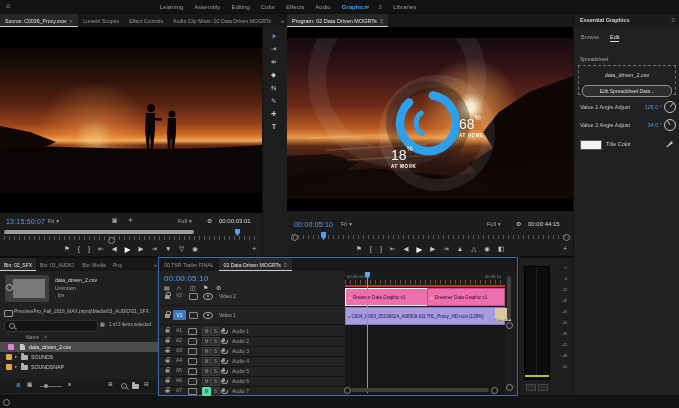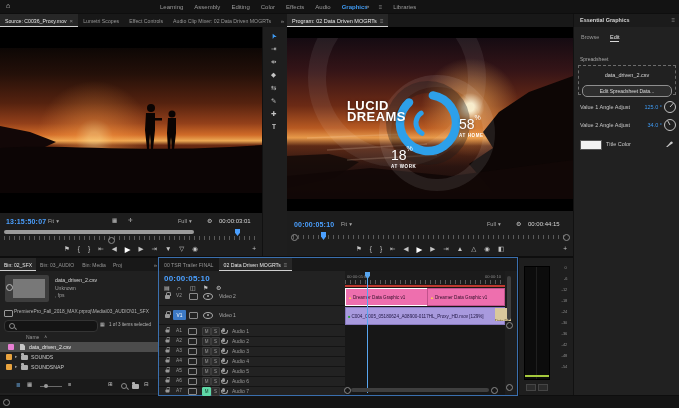--- a/index.html
+++ b/index.html
@@ -11,21 +11,21 @@
   .f52{font-size:5.2px;}
   .f55{font-size:5.5px;}
   .f6{font-size:6px;}
   .f7{font-size:7px;}
   .nowrap{white-space:nowrap;}
   .panel{background:#1f1f1f;}
   .tabbar{background:#181818;display:flex;align-items:center;font-size:5.5px;color:#969696;}
   .tab{padding:0 5px;height:100%;display:flex;align-items:center;white-space:nowrap;gap:3px;}
   .tab.active{color:#e8e8e8;background:#272727;box-shadow:inset 0 -1px 0 #cfcfcf;}
   .menu-glyph{color:#8a8a8a;font-size:6px;}
-  .tc{color:#4ba0ff;font-weight:bold;font-size:7px;letter-spacing:.2px;}
+  .tc{color:#4ba0ff;font-weight:normal;font-size:7px;letter-spacing:.2px;}
   .dur{color:#d6d6d6;font-size:6px;}
   .dd{color:#a8a8a8;font-size:5.5px;display:flex;align-items:center;gap:2px;}
   .tbtn{color:#c4c4c4;font-size:6.5px;line-height:1;}
   .ticks{background:repeating-linear-gradient(to right,#5a5a5a 0 1px,transparent 1px 5px);}
   .scrollbar{background:#3f3f3f;border-radius:3px;}
   .ring{width:5px;height:5px;border:1px solid #8a8a8a;border-radius:50%;}
   .lock{width:5px;height:4px;background:#9a9a9a;border-radius:1px;position:absolute;}
   .lock::before{content:"";position:absolute;top:-3px;left:1px;width:3px;height:3px;
                 border:1px solid #9a9a9a;border-bottom:none;border-radius:2px 2px 0 0;}
   .eye{width:8px;height:5px;border:1px solid #a8a8a8;border-radius:50%;position:absolute;}
@@ -181,26 +181,22 @@
           <circle cx="110" cy="40" r="80" fill="none" stroke="rgba(255,255,255,.07)" stroke-width="18"></circle>
           <circle cx="150" cy="95" r="52" fill="none" stroke="rgba(255,255,255,.09)" stroke-width="12"></circle>
           <circle cx="141" cy="85" r="36" fill="none" stroke="rgba(25,25,25,.35)" stroke-width="12"></circle>
           <g transform="rotate(-80 141 85)">
             <circle cx="141" cy="85" r="28" fill="none" stroke="#2da0ea" stroke-width="8.5" stroke-dasharray="150 26" stroke-linecap="round"></circle>
           </g>
           <g transform="rotate(120 141 85)">
             <circle cx="141" cy="85" r="12" fill="none" stroke="#2da0ea" stroke-width="5" stroke-dasharray="24 52" stroke-linecap="round"></circle>
           </g>
         </svg>
-        <div class="abs" style="left:60px;top:62px;">
-          <div class="ovl-title">LUCID</div>
-          <div class="ovl-title">DREAMS</div>
-        </div>
         <div class="abs" style="left:172px;top:76px;">
-          <span class="stat-num">58</span><span class="stat-pct">%</span>
+          <span class="stat-num">68</span><span class="stat-pct">%</span>
           <div class="stat-lab">AT HOME</div>
         </div>
         <div class="abs" style="left:104px;top:107px;">
           <span class="stat-num">18</span><span class="stat-pct">%</span>
           <div class="stat-lab">AT WORK</div>
         </div>
       </div>
     </div>
 
     <div class="abs" style="left:0;top:191px;width:286px;height:14px;">

